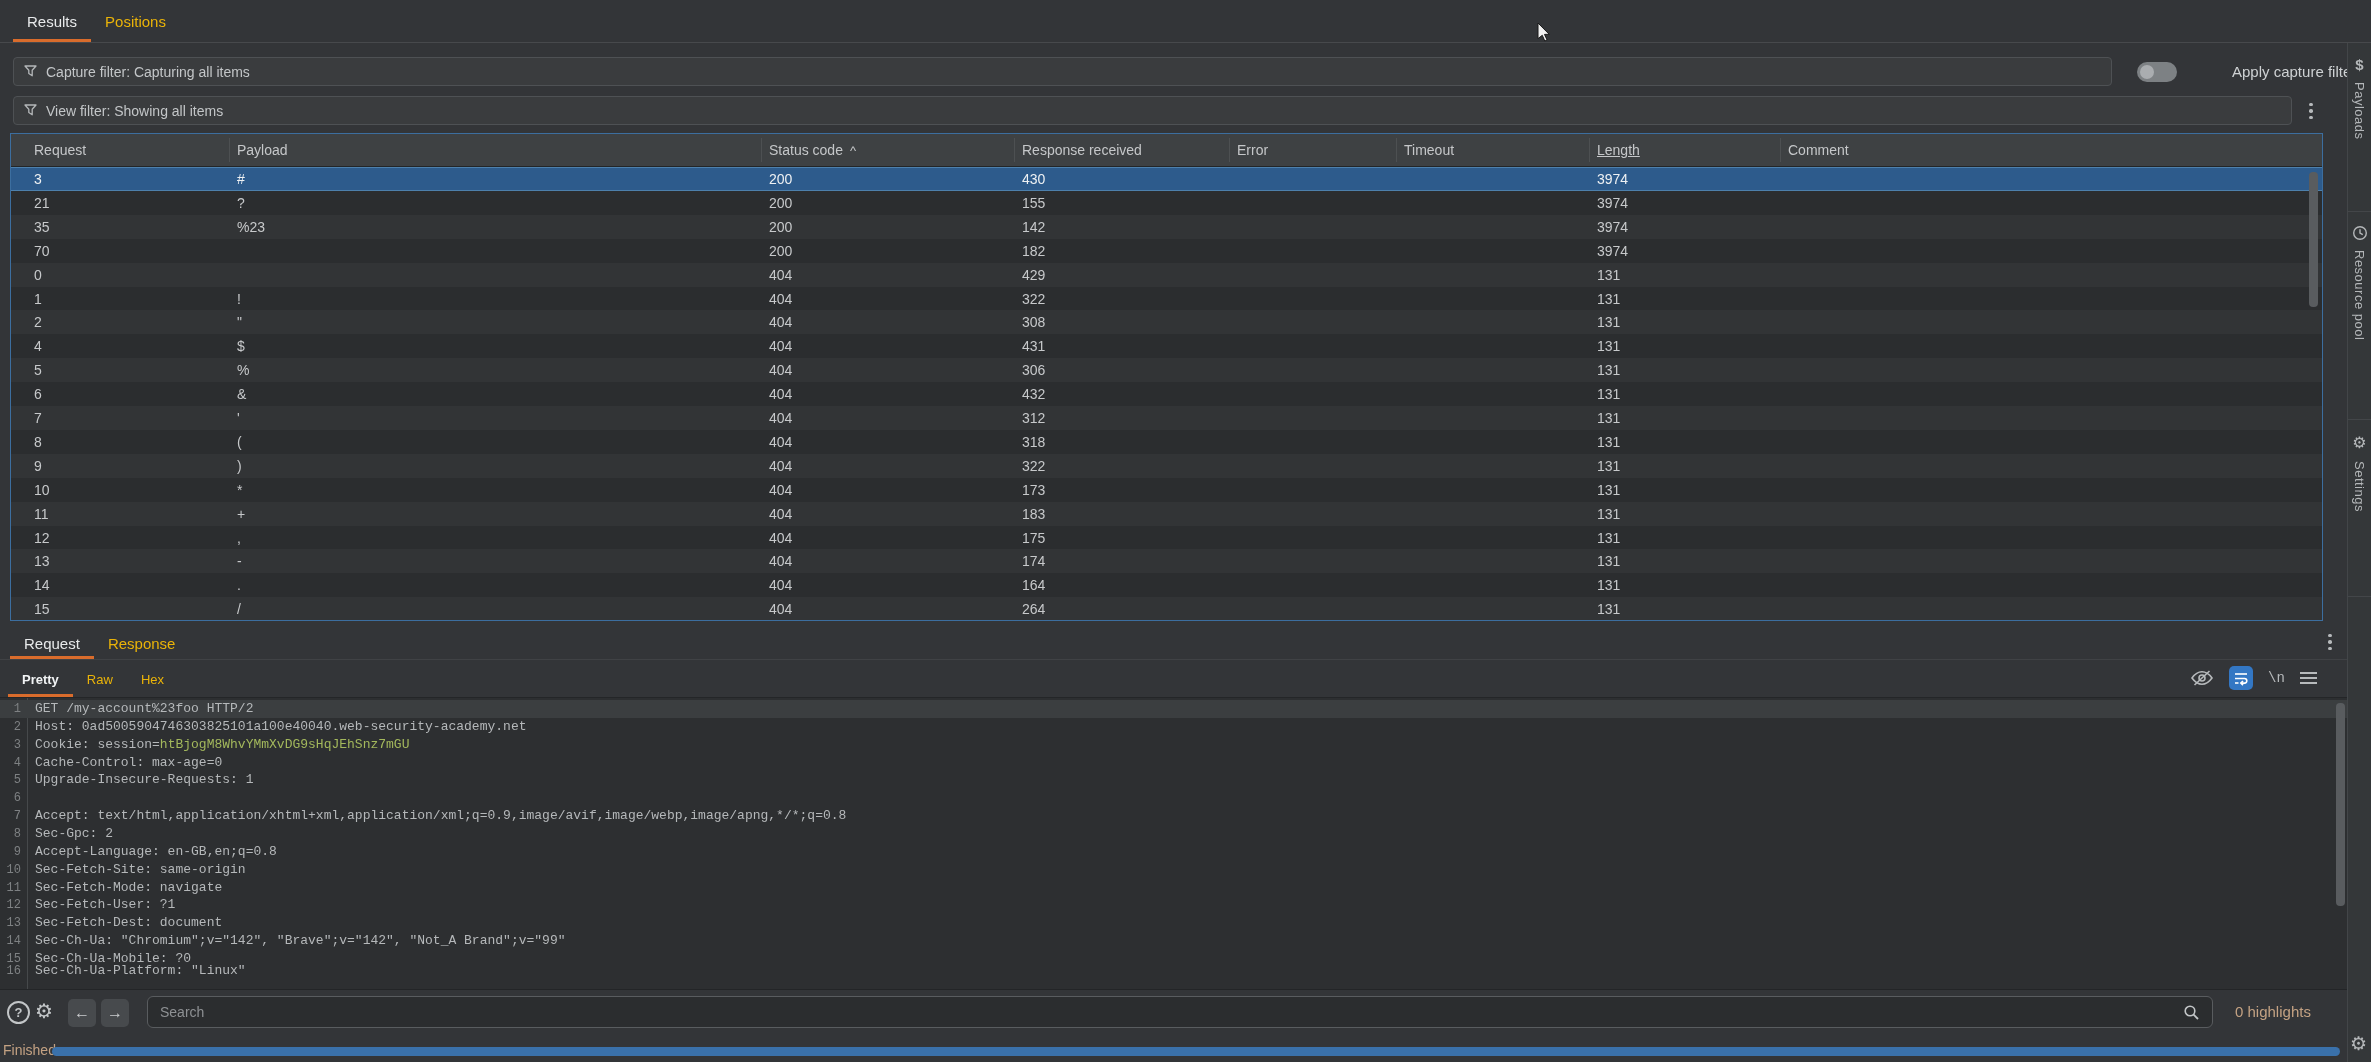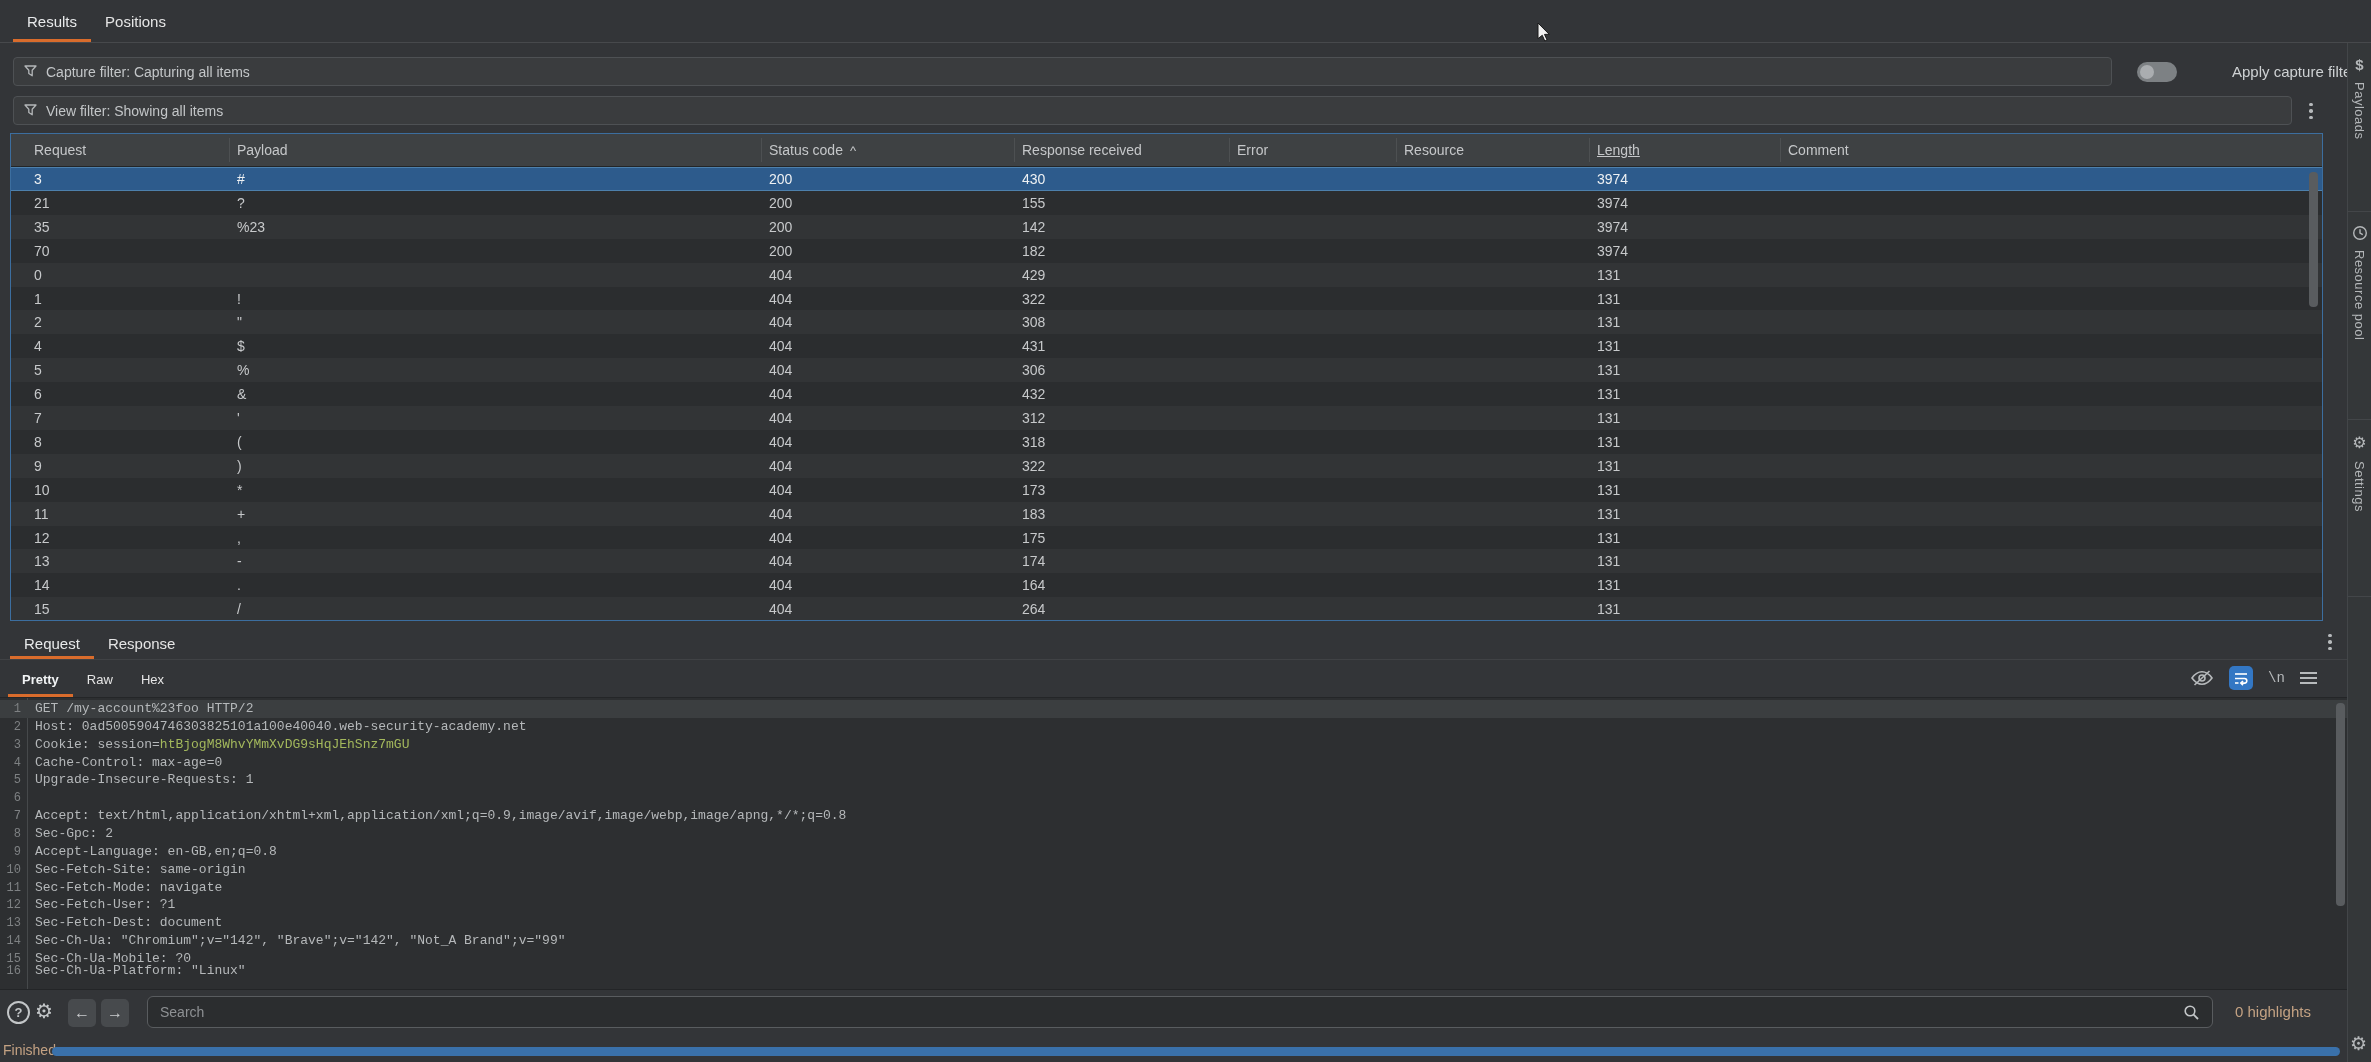--- a/index.html
+++ b/index.html
@@ -9,21 +9,21 @@
     --accent:#d96c2c; --sel:#2d5b8c; --sel-border:#4d80ac; --panel-border:#3c6e9f;
     --green:#a3b85c; --tan:#c4a283; --progress:#3a71ab; --icon-blue:#3377c4;
   }
   *{margin:0;padding:0;box-sizing:border-box;}
   html,body{width:2371px;height:1062px;overflow:hidden;}
   body{background:var(--bg);font-family:"Liberation Sans",sans-serif;color:var(--text);position:relative;}
   .abs{position:absolute;}
 
   
   .tabbar{left:0;top:0;width:2371px;height:43px;border-bottom:1px solid #47494c;display:flex;align-items:stretch;padding-left:13px;}
-  .tab{display:flex;align-items:center;padding:0 14px;font-size:15px;color:#e5e5e5;cursor:default;}
+  .tab{display:flex;align-items:center;padding:0 14px;font-size:15px;color:#eab308;cursor:default;}
   .tab.active{color:#e8eaeb;box-shadow:inset 0 -3px 0 var(--accent);}
 
   
   .filterbar{height:29px;background:var(--bar-bg);border:1px solid var(--bar-border);border-radius:4px;display:flex;align-items:center;padding:0 10px;font-size:14px;color:#c3c6c8;gap:9px;}
   .funnel{flex:0 0 auto;display:block;}
 
   .toggle{width:40px;height:20px;border-radius:10px;background:#7d8184;position:relative;}
   .toggle .knob{position:absolute;left:3px;top:3px;width:14px;height:14px;border-radius:50%;background:#aaadb0;}
   .toggle-label{font-size:15px;color:#ced1d3;}
 
@@ -122,21 +122,21 @@
     <i></i>
   </div>
 
 <div class="abs table-panel">
   <div class="thead">
       <span class="hcell" style="left: 23px;">Request</span>
       <span class="hcell" style="left: 226px;">Payload</span>
       <span class="hcell" style="left: 758px;">Status code<span class="sort-caret">^</span></span>
       <span class="hcell" style="left: 1011px;">Response received</span>
       <span class="hcell" style="left: 1226px;">Error</span>
-      <span class="hcell" style="left: 1393px;">Resource</span>
+      <span class="hcell" style="left: 1393px;">Timeout</span>
       <span class="hcell" style="left: 1586px; text-decoration: underline;">Length</span>
       <span class="hcell" style="left: 1777px;">Comment</span>
       <i class="hsep" style="left: 218px;"></i>
       <i class="hsep" style="left: 750px;"></i>
       <i class="hsep" style="left: 1003px;"></i>
       <i class="hsep" style="left: 1218px;"></i>
       <i class="hsep" style="left: 1385px;"></i>
       <i class="hsep" style="left: 1578px;"></i>
       <i class="hsep" style="left: 1769px;"></i>
     </div>

